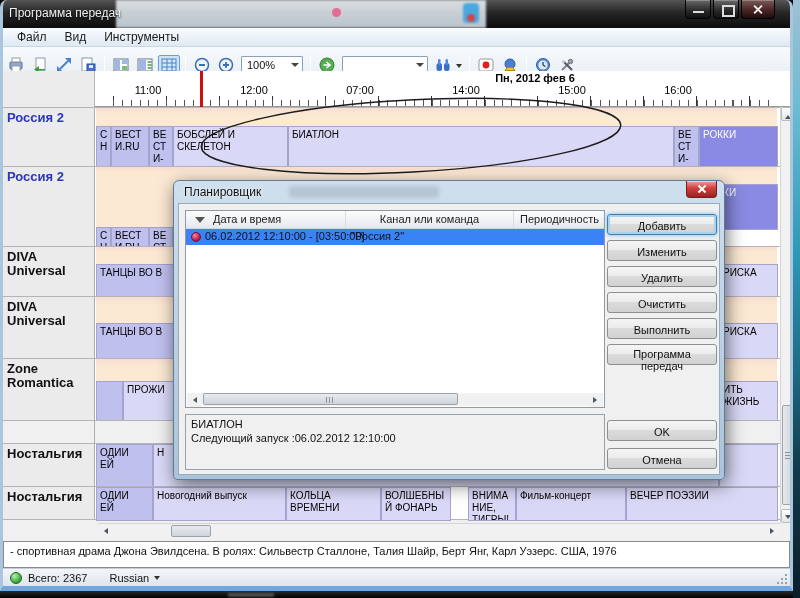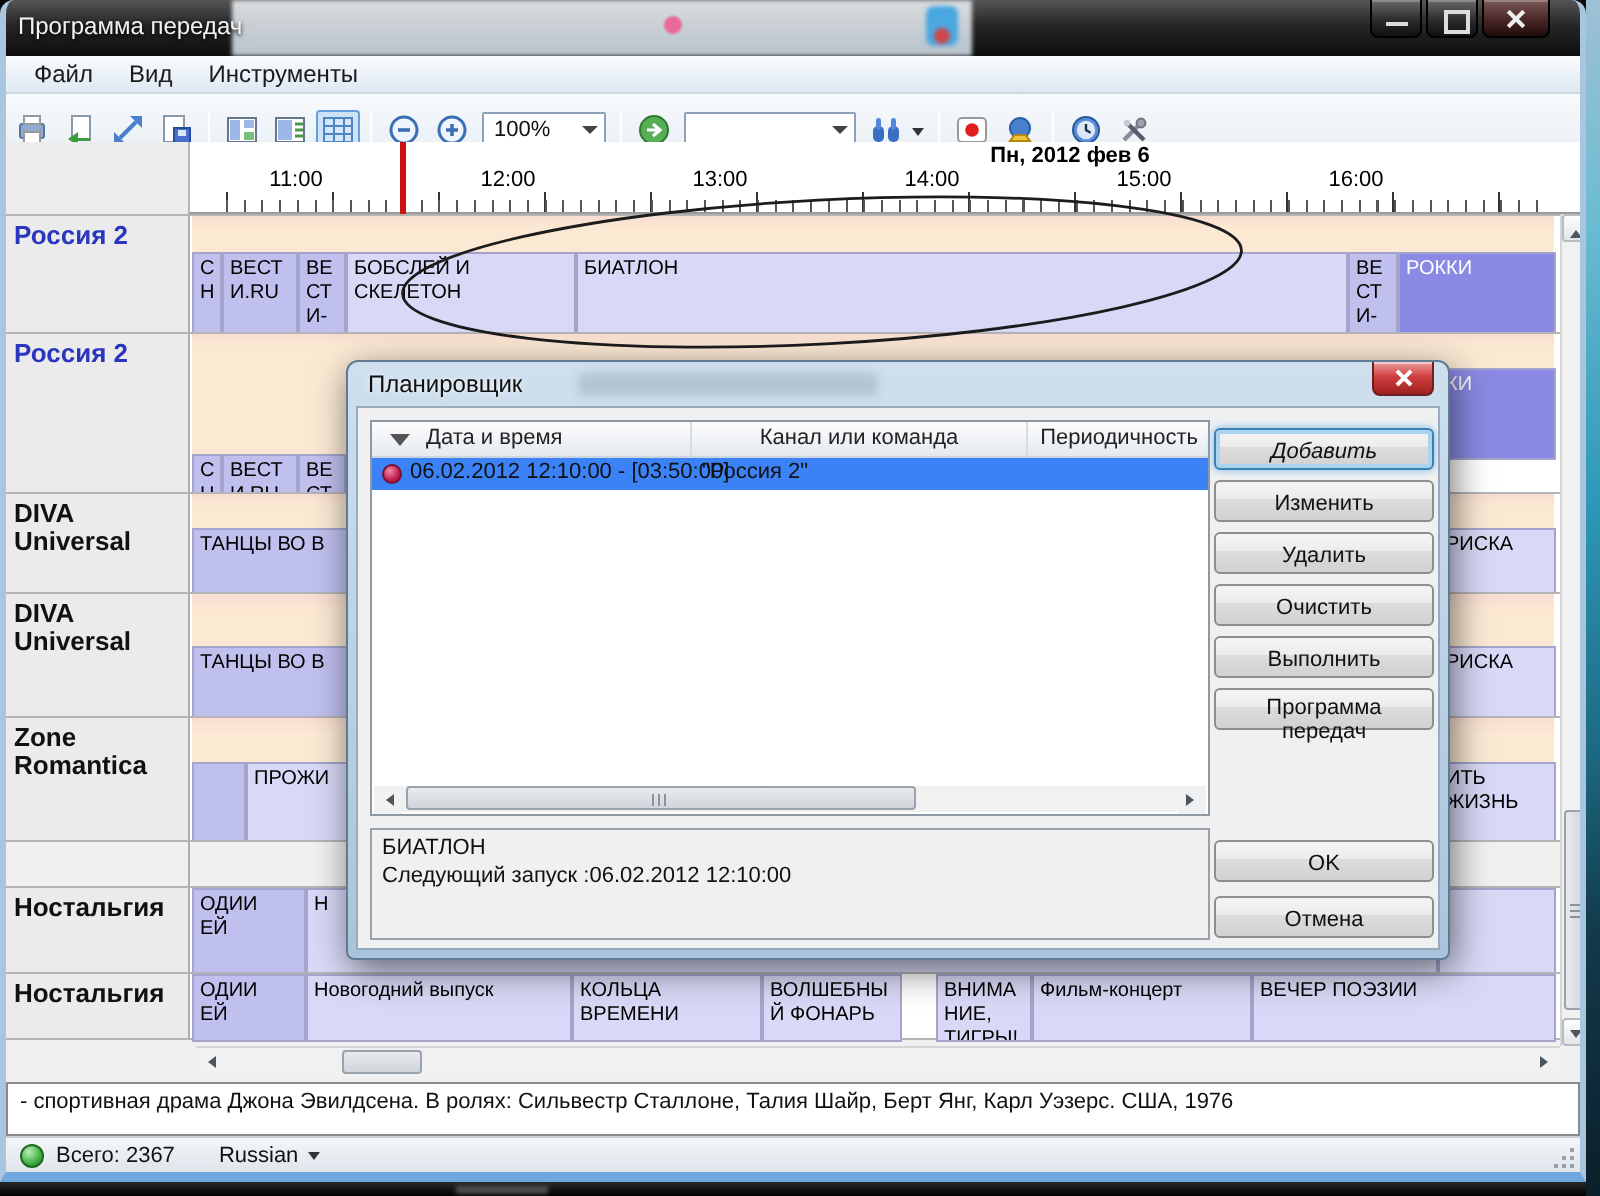--- a/index.html
+++ b/index.html
@@ -128,21 +128,21 @@
     background:radial-gradient(circle at 35% 30%,#f08aa8,#c21d4e 60%,#8e1336);border:1px solid #7a1030;}
   .dlg-row .dr-date{position:absolute;left:19px;top:1px;}
   .dlg-row .dr-chan{position:absolute;left:165px;top:1px;}
   .dlg-hscroll{position:absolute;left:1px;right:1px;bottom:1px;height:13px;background:#f1f1f1;}
   .dlg-hscroll .hb-left{left:0;top:0;} .dlg-hscroll .hb-right{right:0;top:0;}
   .dlg-hthumb{position:absolute;left:16px;top:0;width:255px;height:12px;background:linear-gradient(#e8ebee,#cfd5db);border:1px solid #9aa3ad;border-radius:2px;}
   .dlg-hthumb:before{content:"";position:absolute;left:122px;top:3px;width:1px;height:6px;background:#8a939d;box-shadow:3px 0 #8a939d,6px 0 #8a939d;}
   .dlg-info{position:absolute;left:6px;top:210px;width:420px;height:56px;background:#f0f0f0;border:1px solid #97a1ab;font-size:11px;color:#111;padding:2px 5px;line-height:14px;}
   .dlg-btn{position:absolute;left:428px;width:110px;height:21px;font-size:11px;color:#111;
     background:linear-gradient(#f5f5f5,#ececec 45%,#dcdcdc 46%,#d1d1d1);border:1px solid #8e8e8e;border-radius:3px;text-align:center;padding-top:3px;}
-  .dlg-btn.focused{border:1px solid #3c7fb1;box-shadow:0 0 0 2px #a9d4f0 inset,0 0 4px #7ab8e8;font-style:italic;}
+  .dlg-btn.focused{border:1px solid #3c7fb1;box-shadow:0 0 0 2px #a9d4f0 inset,0 0 4px #7ab8e8;}
   .dlg-ok{top:216px;} .dlg-cancel{top:244px;}
 </style>
 </head>
 <body>
 
 <div id="stage">
   <div class="desktop-strip"></div>
   <div class="taskbar">
       <div class="smudge"></div>
     </div>
@@ -282,21 +282,21 @@
           </svg>
         </div>
       </div>
 
     <div class="timeline">
       <div class="tl-corner"></div>
       <div class="date-label">Пн, 2012 фев 6</div>
       <div>
           <div class="hour-label" style="left: 148px;">11:00</div>
           <div class="hour-label" style="left: 254px;">12:00</div>
-          <div class="hour-label" style="left: 360px;">13:00</div>
+          <div class="hour-label" style="left: 360px;">07:00</div>
           <div class="hour-label" style="left: 466px;">14:00</div>
           <div class="hour-label" style="left: 572px;">15:00</div>
           <div class="hour-label" style="left: 678px;">16:00</div>
         </div>
       <div class="ticks-major"></div>
       <div class="ticks-minor"></div>
     </div>
     <div class="now-line" style="left: 197px;"></div>
 
     <div class="gridarea">

